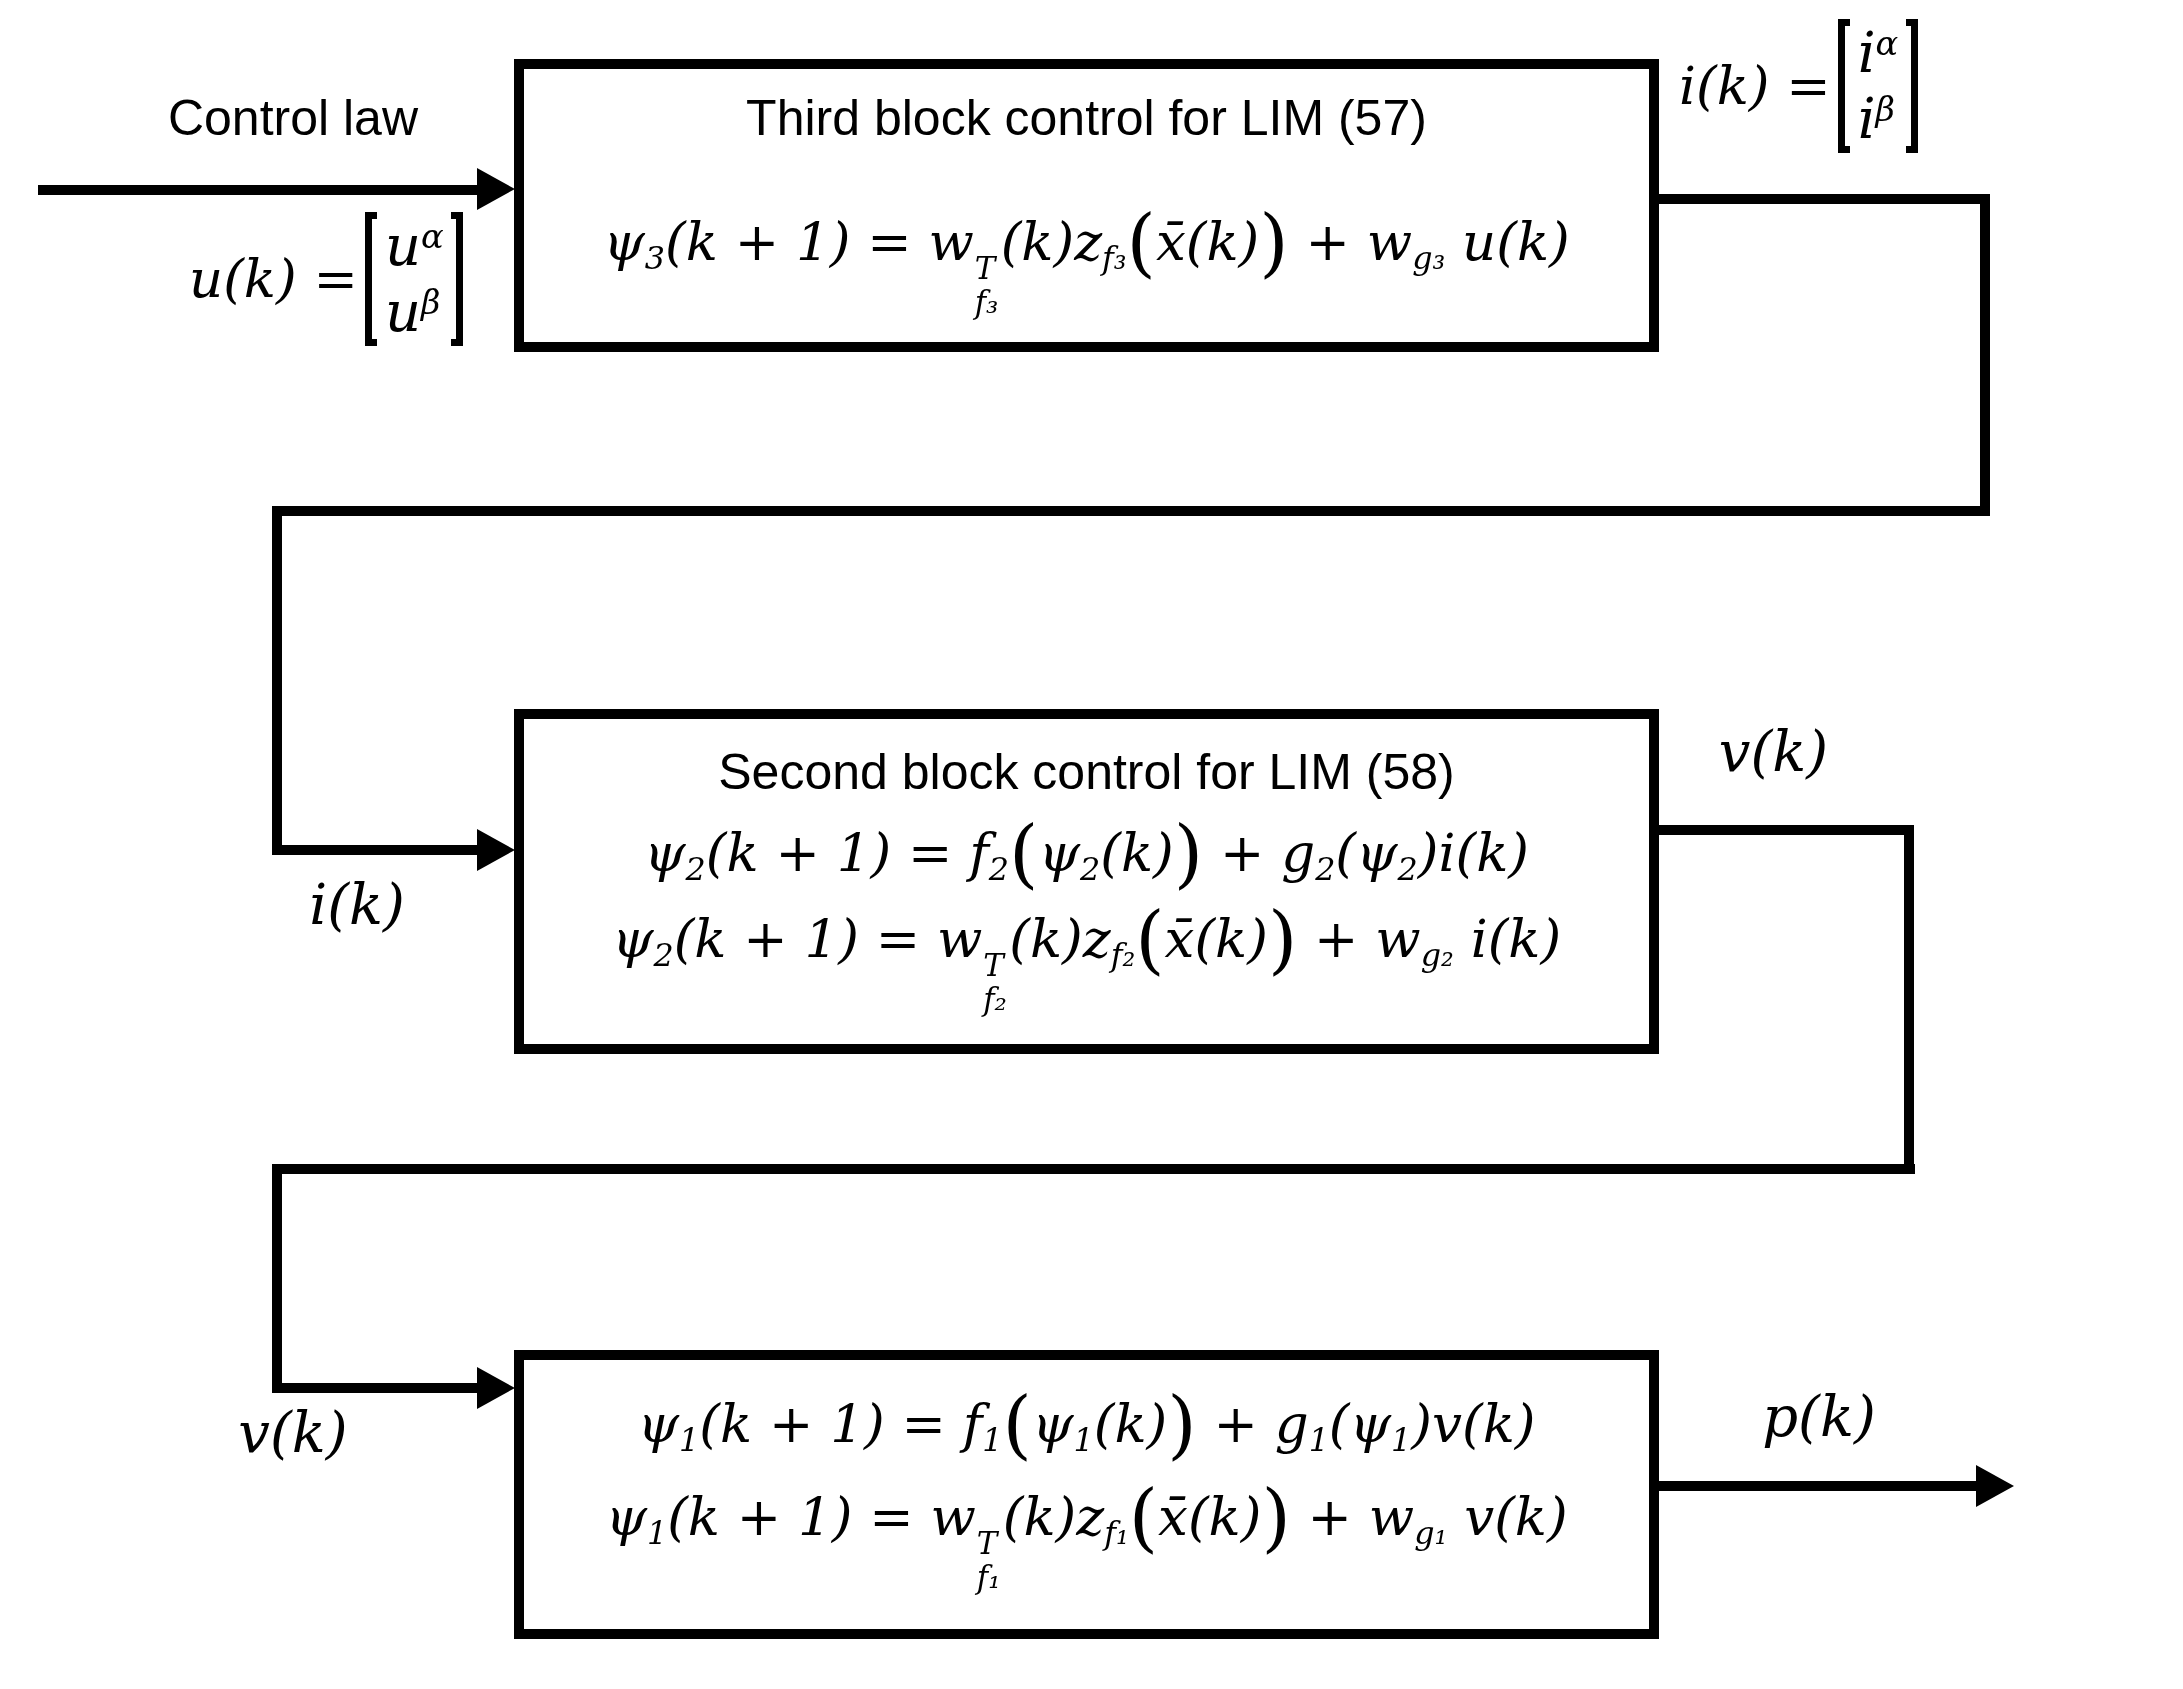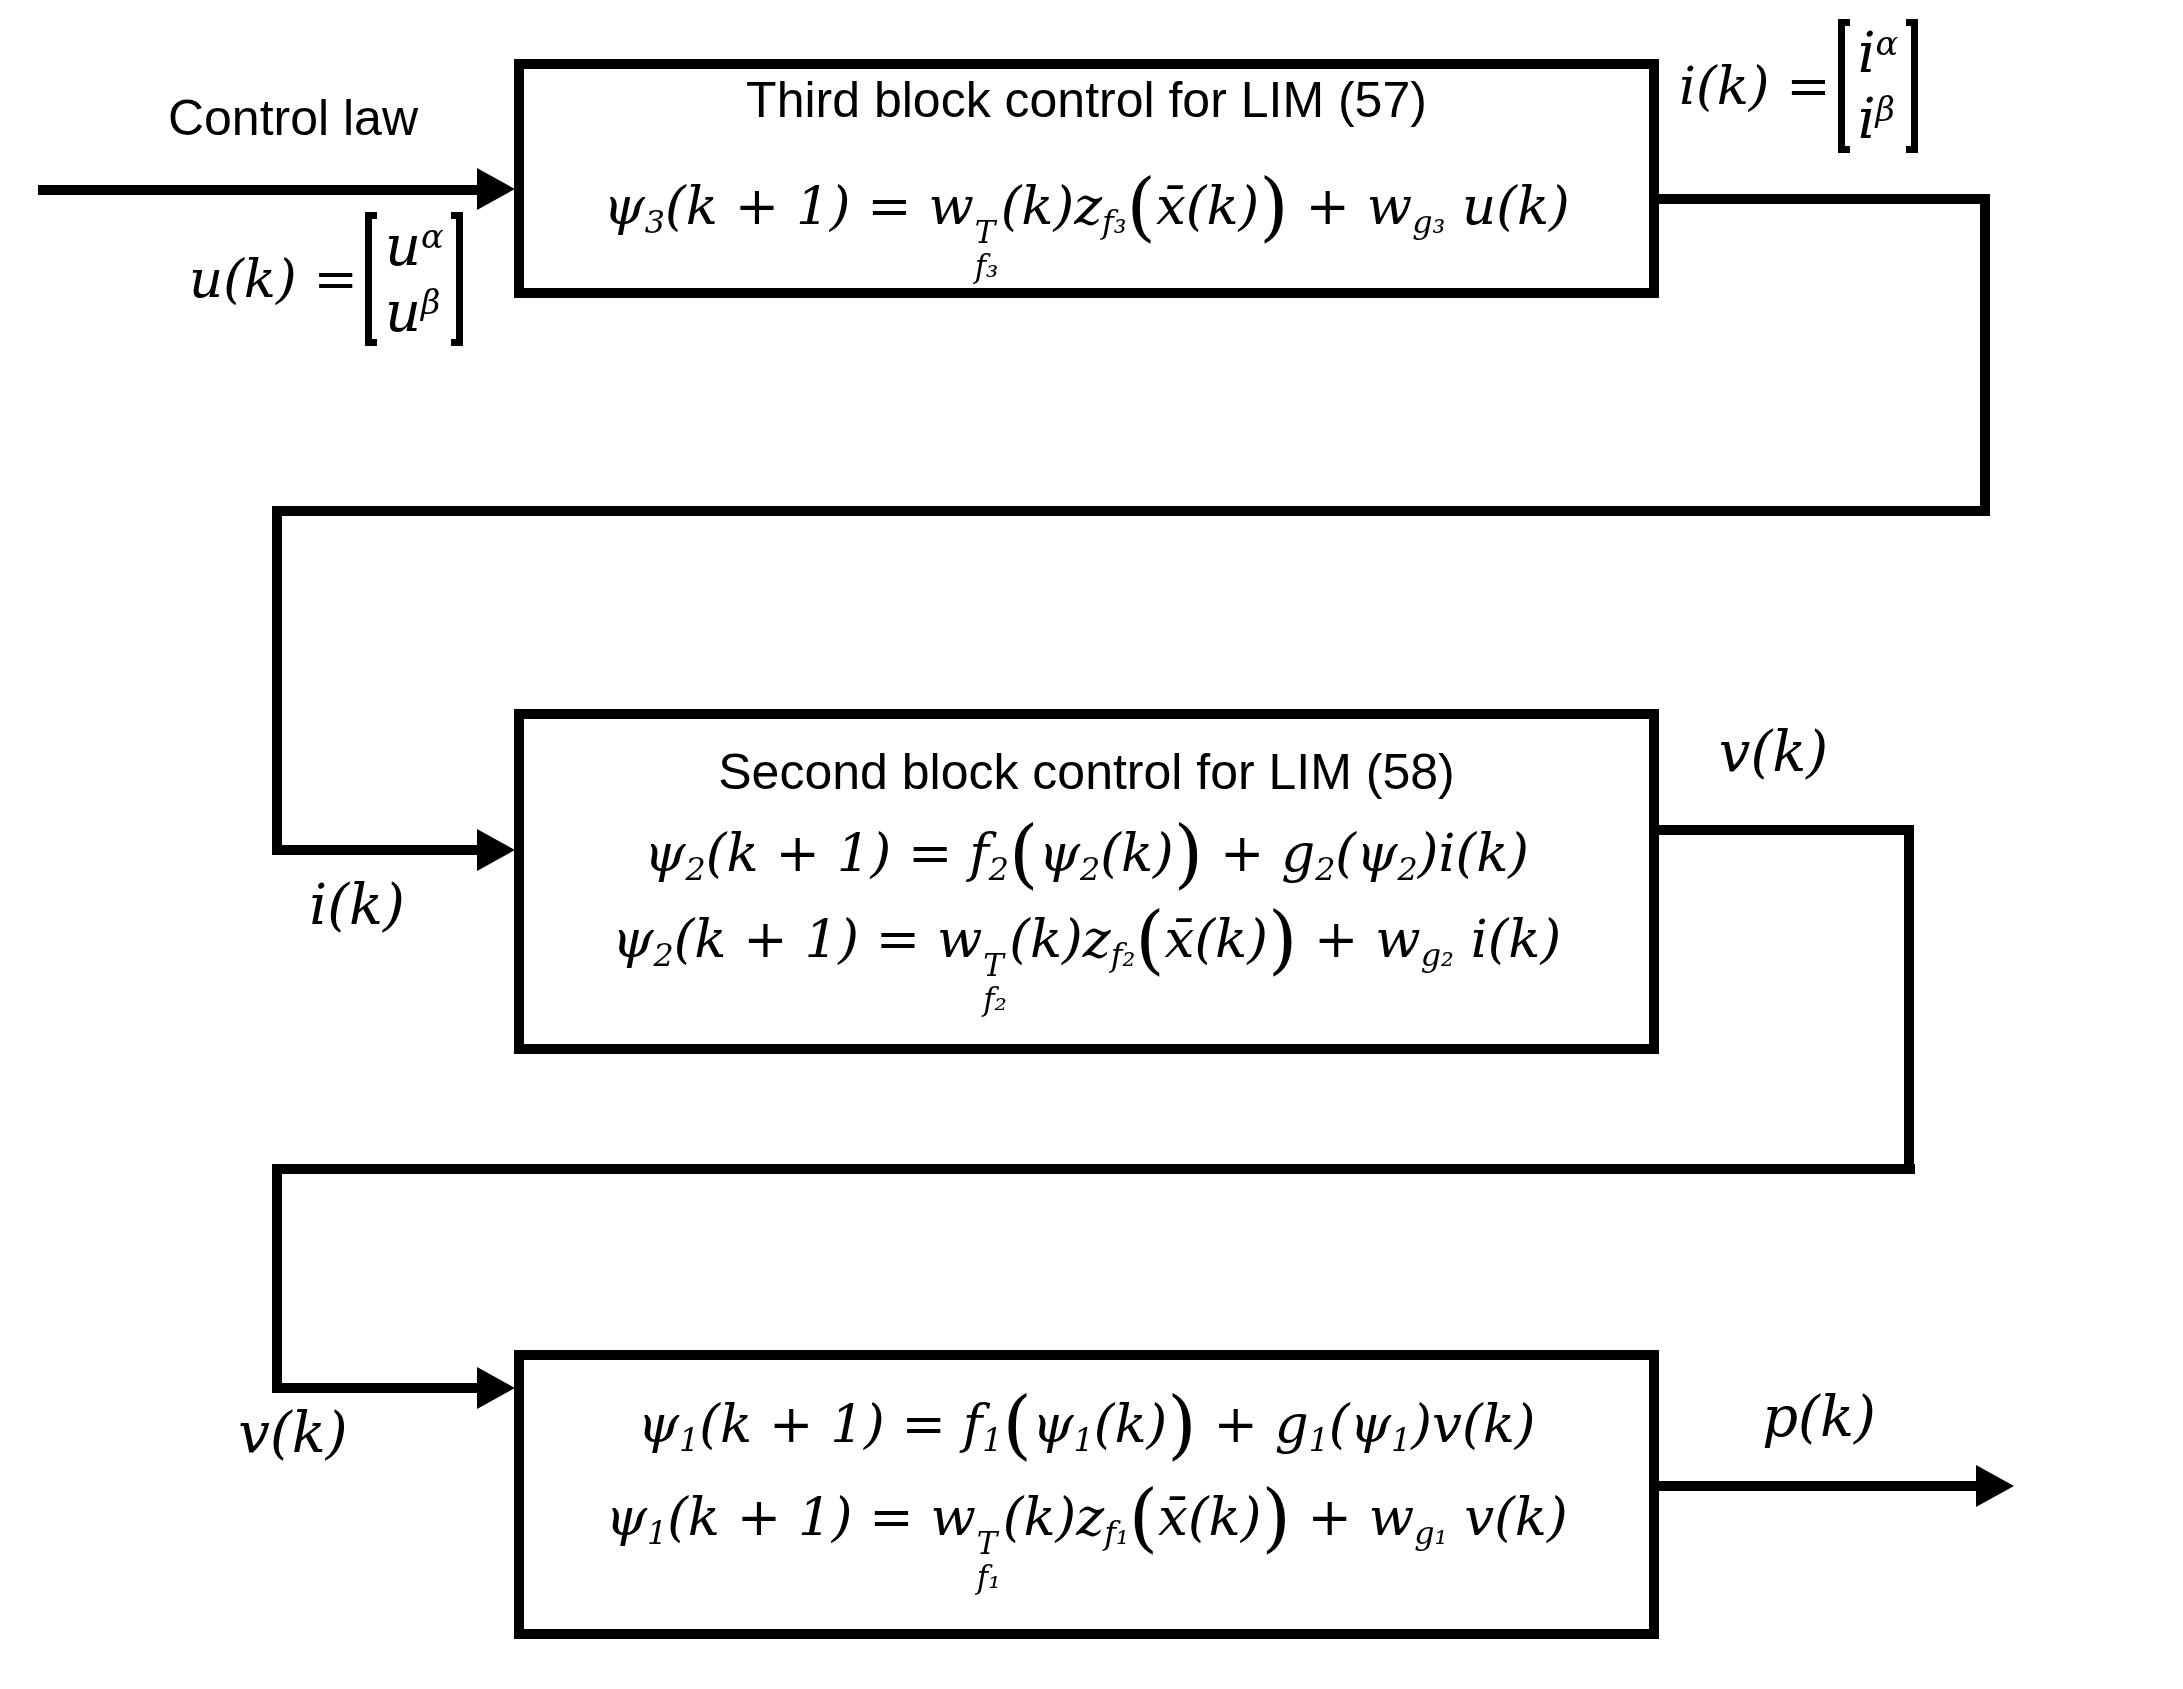--- a/index.html
+++ b/index.html
@@ -60,21 +60,21 @@
     <span class="matrix">
       <span class="bracket bl"></span>
       <span class="mcol">
         <span class="math mrow"><span>u</span><sup>α</sup></span>
         <span class="math mrow"><span>u</span><sup>β</sup></span>
       </span>
       <span class="bracket br"></span>
     </span>
   </div>
 
-  <div class="block" style="left:514px;top:59px;height:239px;gap:48px;">
+  <div class="block" style="left:514px;top:59px;height:293px;gap:48px;">
     <div class="btitle">Third block control for LIM (57)</div>
     <div class="math"><span>ψ</span><sub>3</sub><span>(k + 1) = w</span><span class="ss">
           <span class="sst">T</span>
           <span class="ssb">f₃</span>
         </span><span>(k)z</span><sub>f₃</sub><span class="bigp">(</span><span>x̄(k)</span><span class="bigp">)</span><span> + w</span><sub>g₃</sub><span> u(k)</span></div>
   </div>
 
   <div class="matrix-eq" style="left:1679px;top:19px;align-items:center;">
     <span class="math"><span>i(k) = </span></span>
     <span class="matrix">

